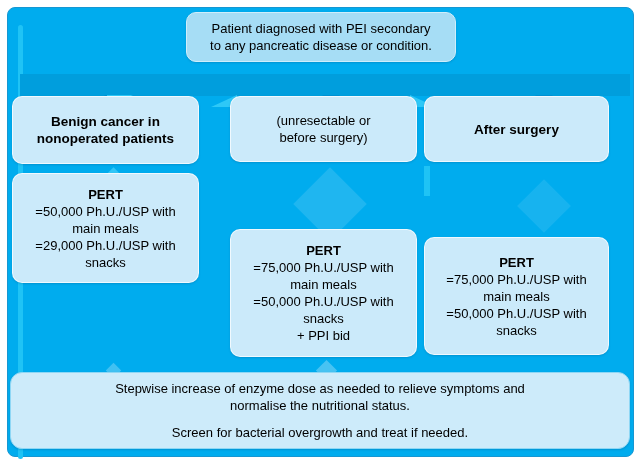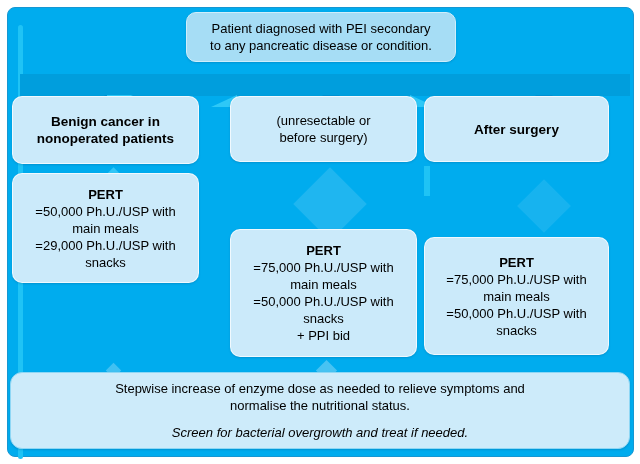--- a/index.html
+++ b/index.html
@@ -58,21 +58,21 @@
   .hdr1{height:68px;}
   .hdr2{height:66px;}
   .hdr3{height:66px;}
   .pert1{top:173px;height:110px;}
   .pert2{top:229px;height:128px;}
   .pert3{top:237px;height:118px;}
   .dose{}
   .dose:first-of-type{margin-top:2px;}
   .ppi-box{top:291px;height:66px;}
   .bottom-box{left:10px;top:372px;width:620px;height:77px;border-radius:12px;border:1px solid #8ED7F5;background:#CDEBFA;}
-  .bottom-line2{margin-top:10px;font-style:italic;}
+  .bottom-line2{margin-top:10px;}
 </style>
 </head>
 <body>
 
 <div class="page">
   <div class="panel">
 
     <div class="decor strip-left"></div>
     <div class="decor band"></div>
     <div class="decor tri-down-big"></div>

